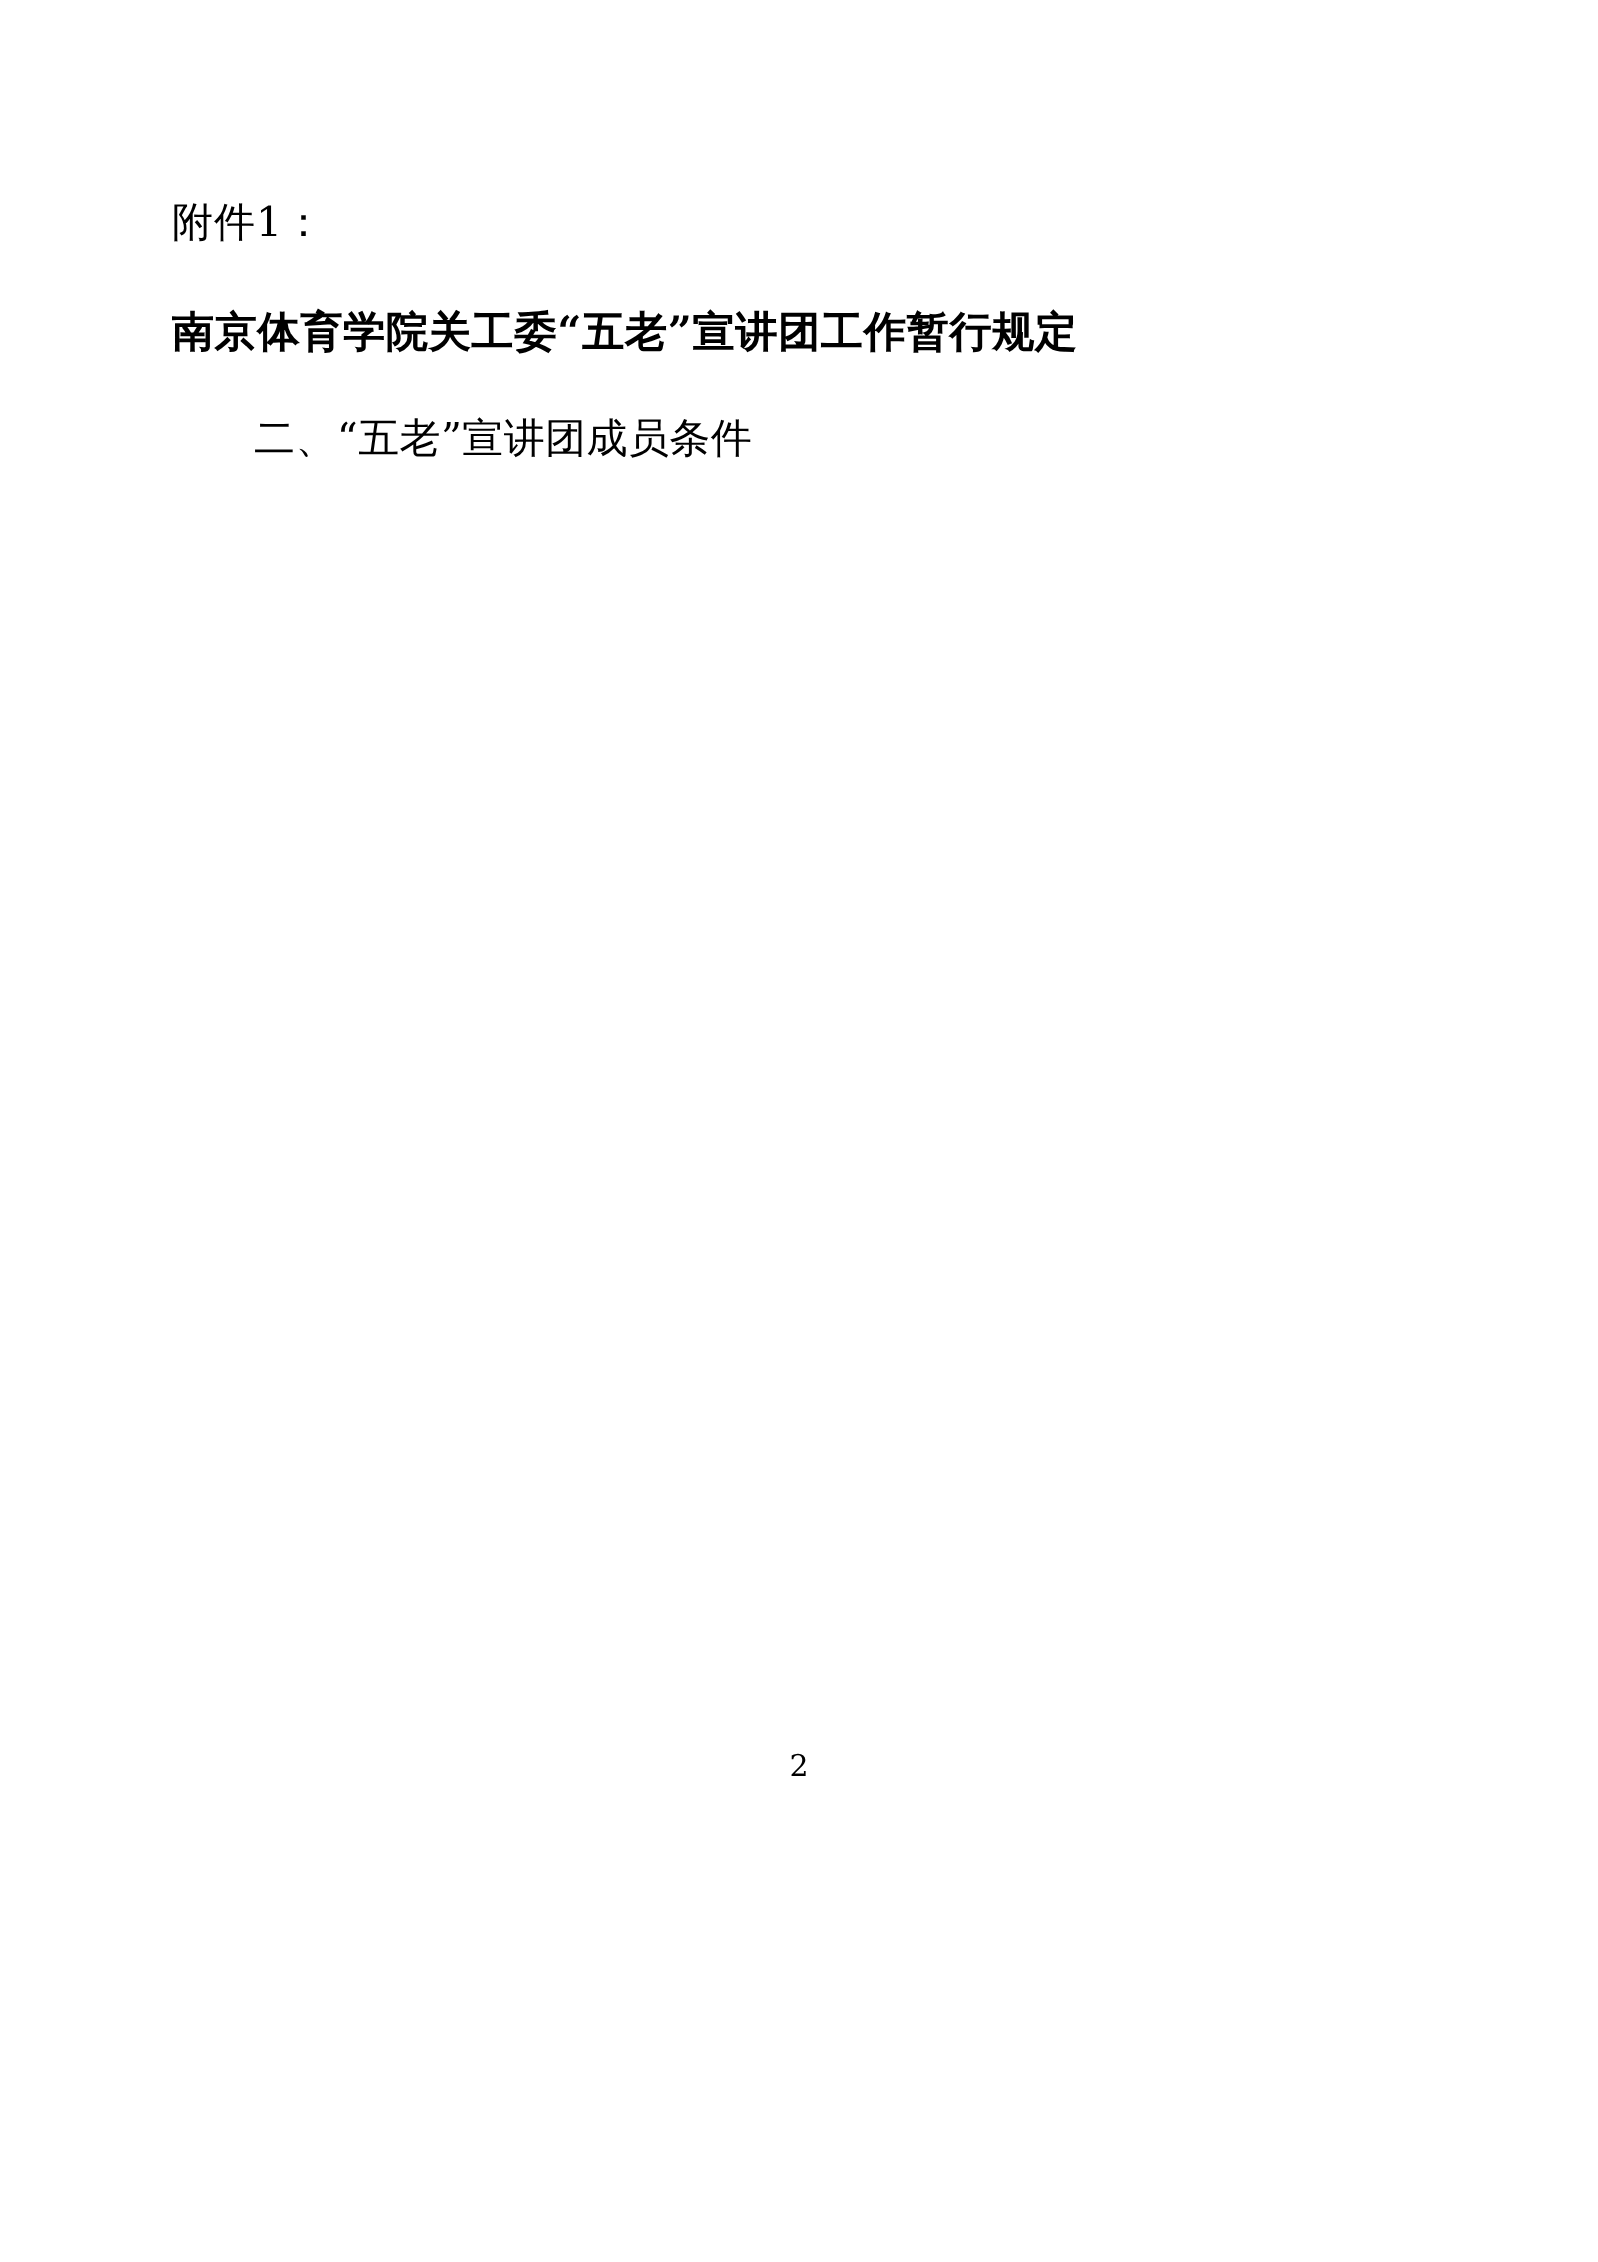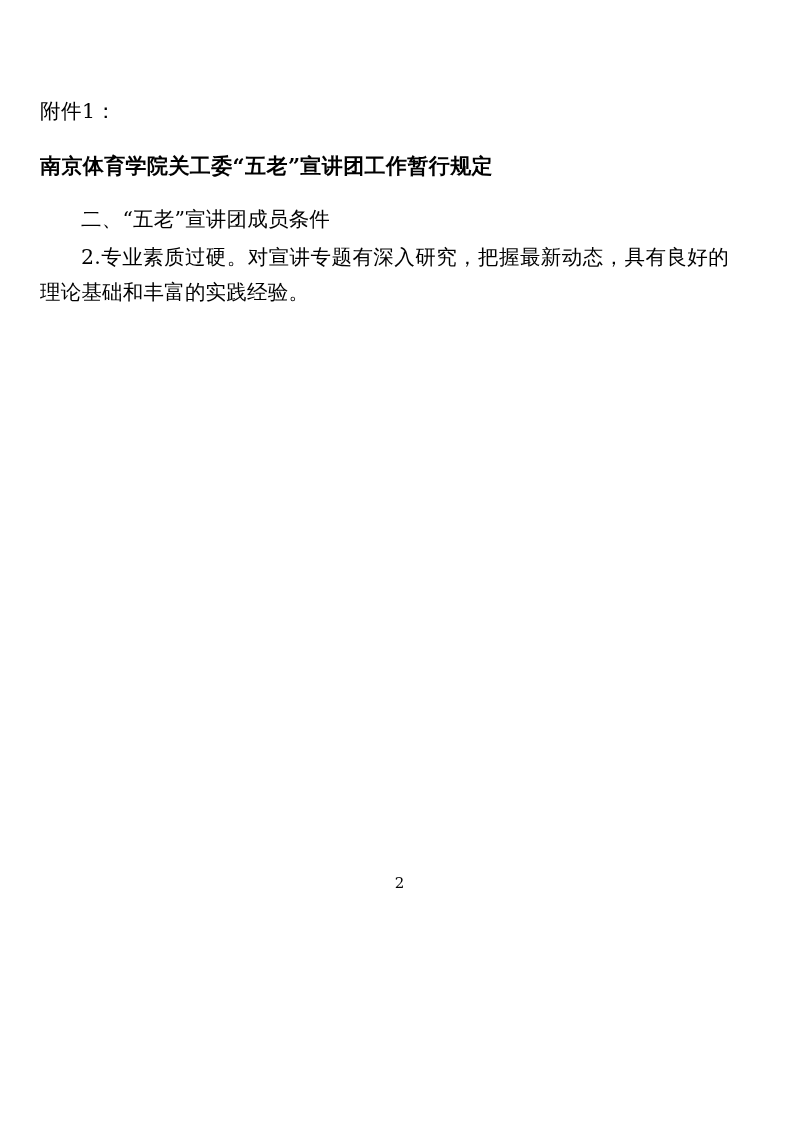--- a/index.html
+++ b/index.html
@@ -12,21 +12,21 @@
     height: 1131px;
     font-family: "DejaVu Serif", "Liberation Serif", serif;
     color: #000000;
     position: relative;
     overflow: hidden;
   }
   .page {
     width: 799px;
     height: 930px;
     box-sizing: border-box;
-    padding: 96px 70px 40px 40px;
+    padding: 96px 70px 40px 86px;
     position: relative;
   }
   .attachment-label {
     font-size: 20.5px;
     line-height: 1.5;
     letter-spacing: 0.5px;
     margin-bottom: 22px;
   }
   .doc-title {
     text-align: left;
@@ -66,17 +66,16 @@
   <div class="attachment-label">附件1：</div>
 
   <h1 class="doc-title">南京体育学院关工委“五老”宣讲团工作暂行规定</h1>
 
 
 
 
   <p class="para heading">二、“五老”宣讲团成员条件</p>
 
 
-  <p class="para">2.专业素质过硬。对宣讲专题有深入研究，把握最新动态，具有良好的理论基础和丰富的实践经验。</p>
 
   <div class="page-number">2</div>
 
 </div>
 
 </body></html>

